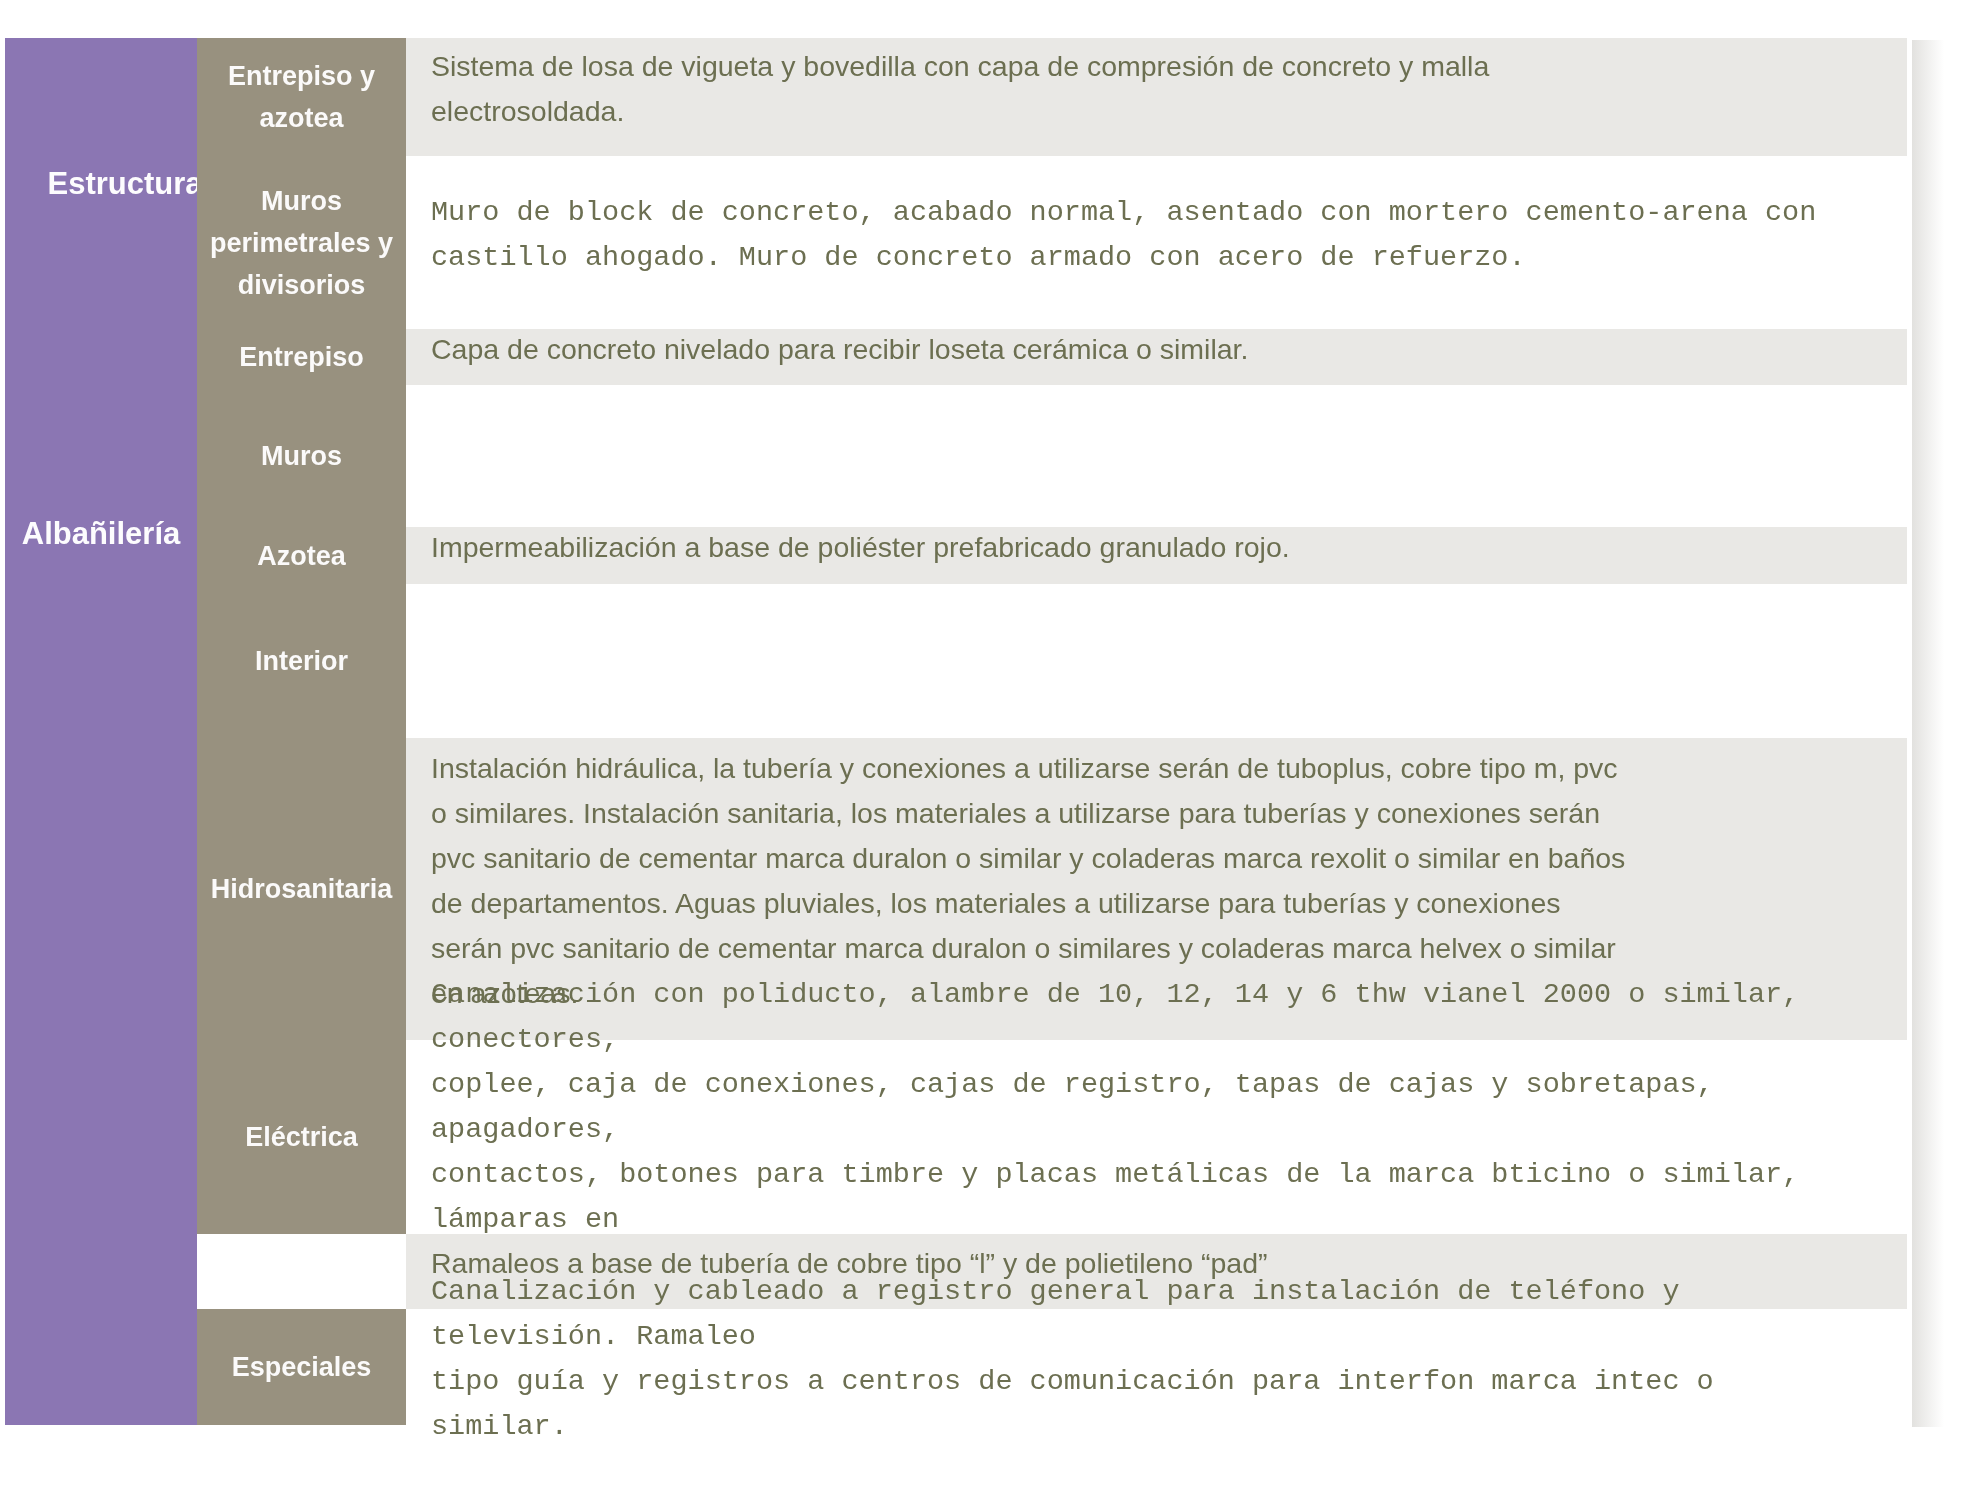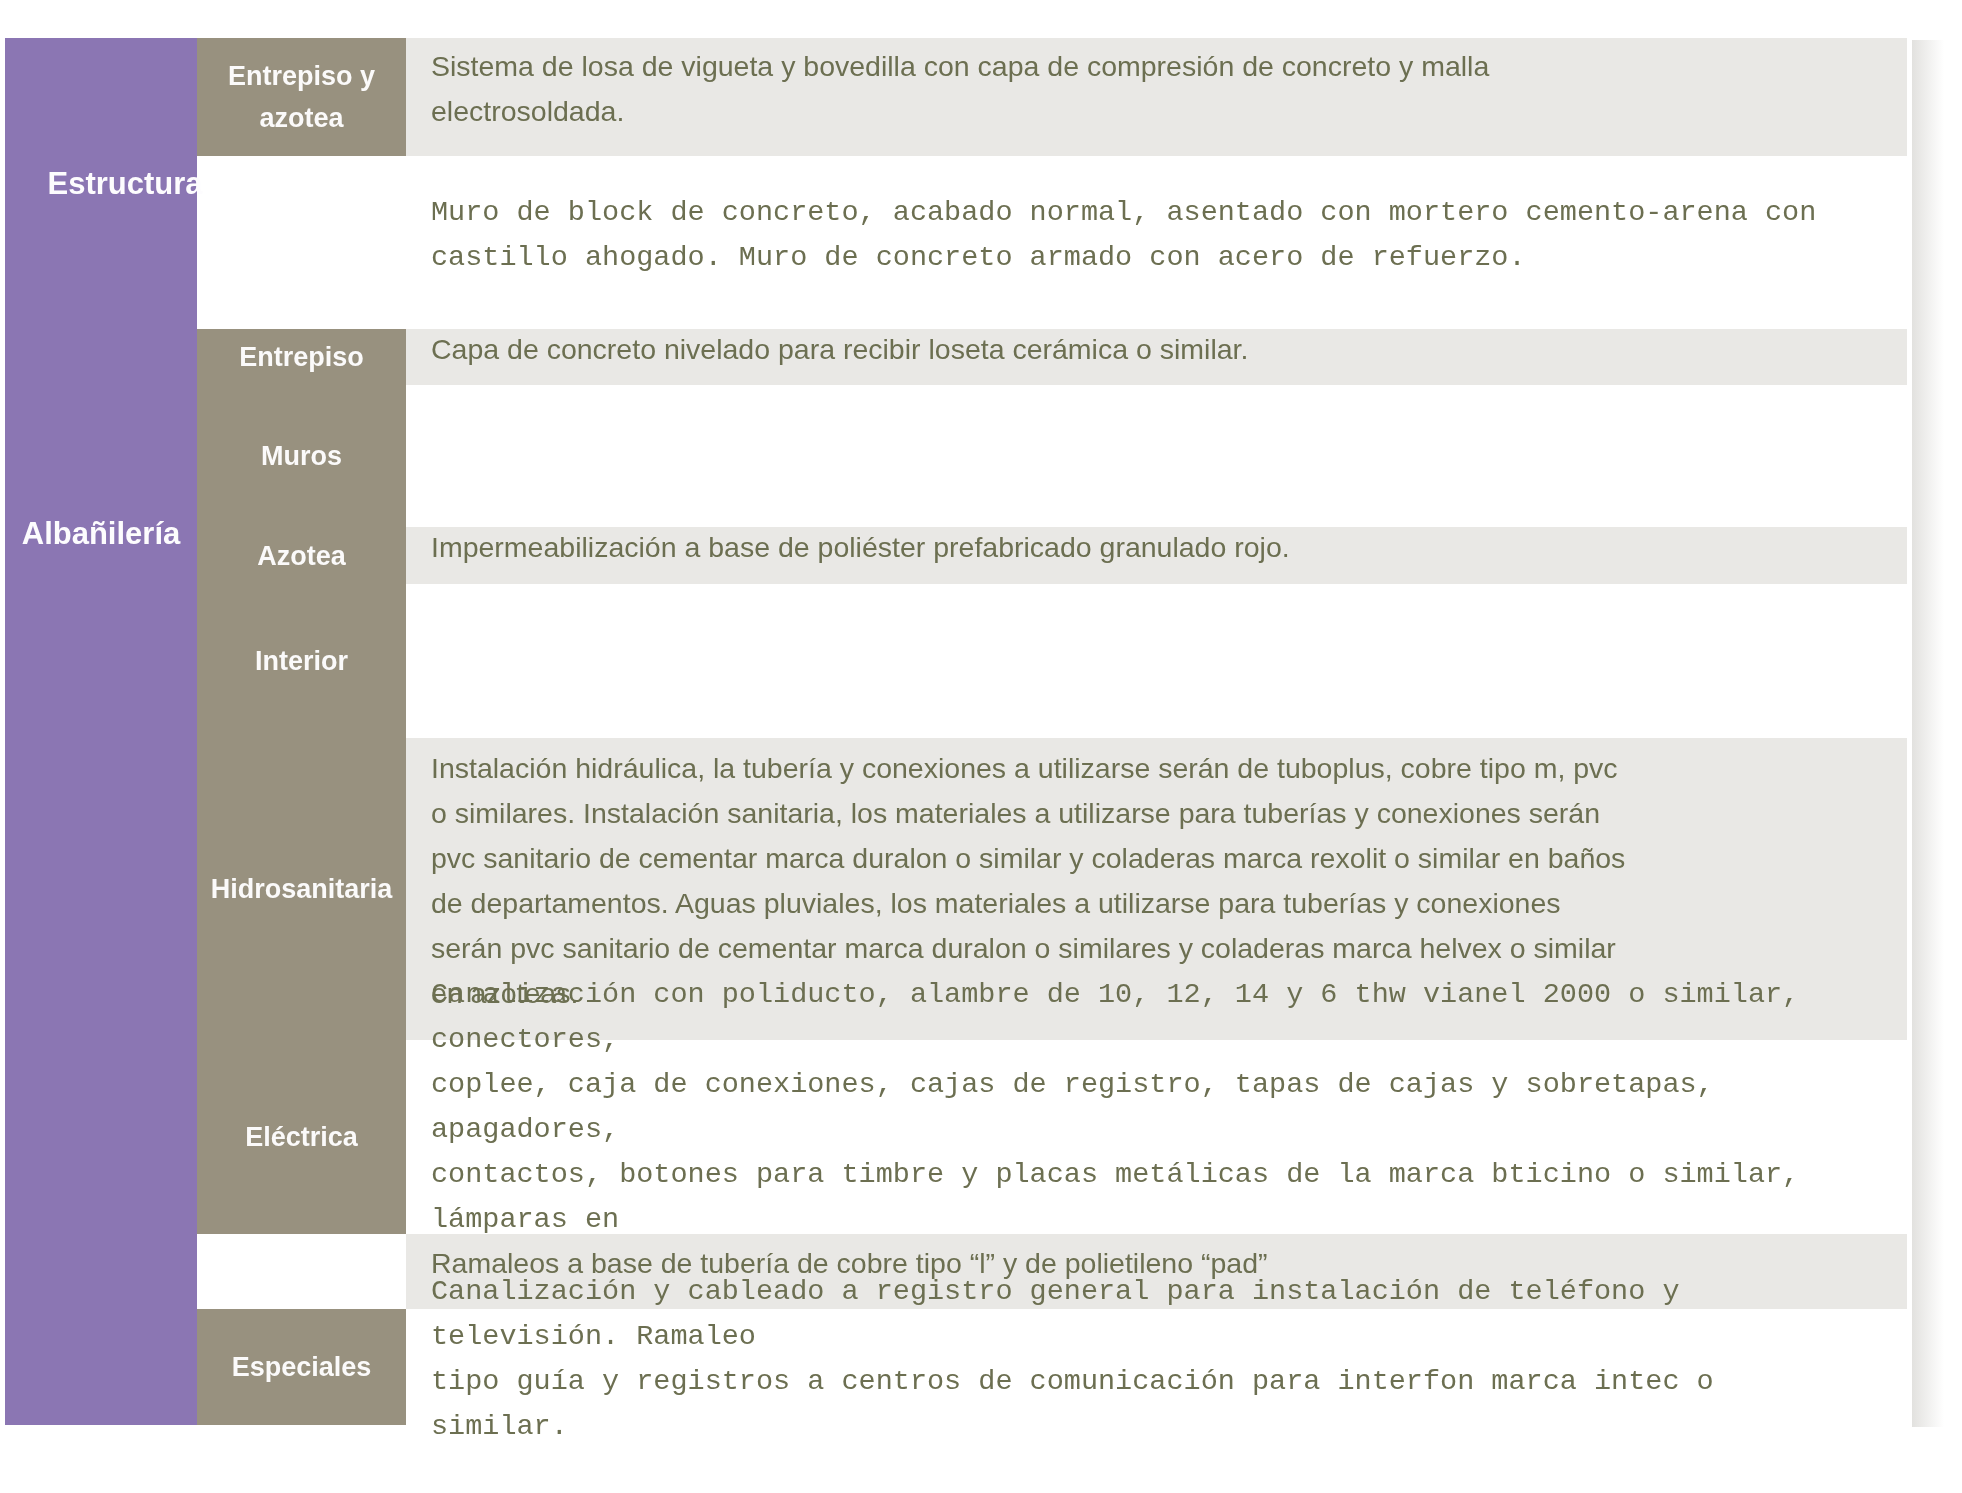--- a/index.html
+++ b/index.html
@@ -100,20 +100,21 @@
       <span>Estructura</span>
     </div>
     <div class="cat cat-2">
       <span>Albañilería</span>
     </div>
     <div class="cat cat-3">
       <span></span>
     </div>
 
     <div class="sub r1">Entrepiso y azotea</div>
+    <div class="sub r2">Muros perimetrales y divisorios</div>
     <div class="sub r3">Entrepiso</div>
     <div class="sub r4">Muros</div>
     <div class="sub r5">Azotea</div>
     <div class="sub r6">Interior</div>
     <div class="sub r7">Hidrosanitaria</div>
     <div class="sub r8">Eléctrica</div>
     <div class="sub r10">Especiales</div>
 
     <div class="desc stripe r1">Sistema de losa de vigueta y bovedilla con capa de compresión de concreto y malla
 electrosoldada.</div>

